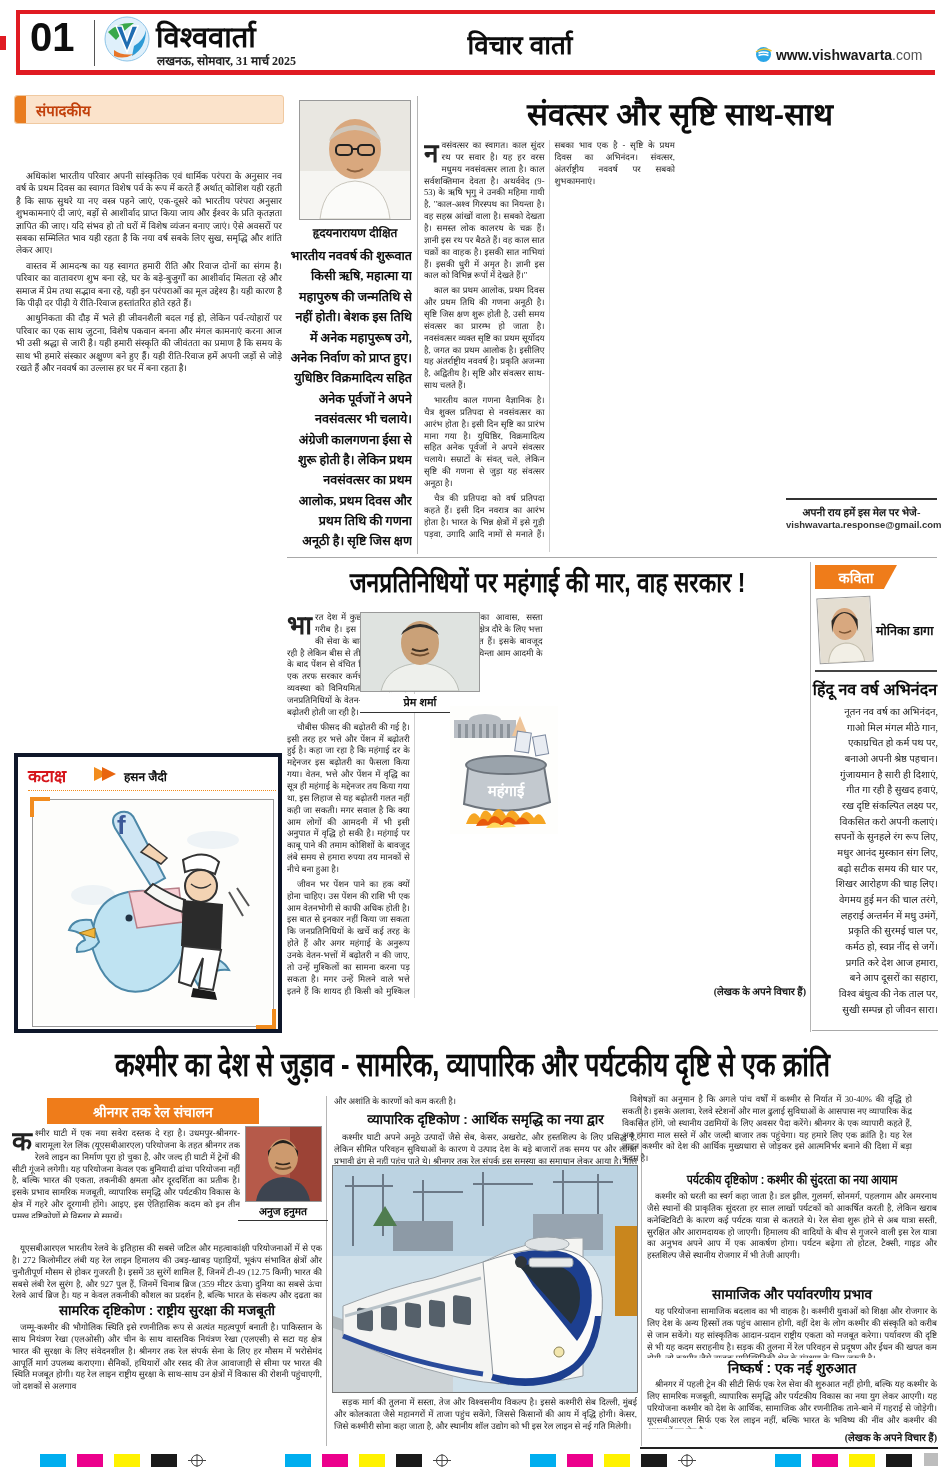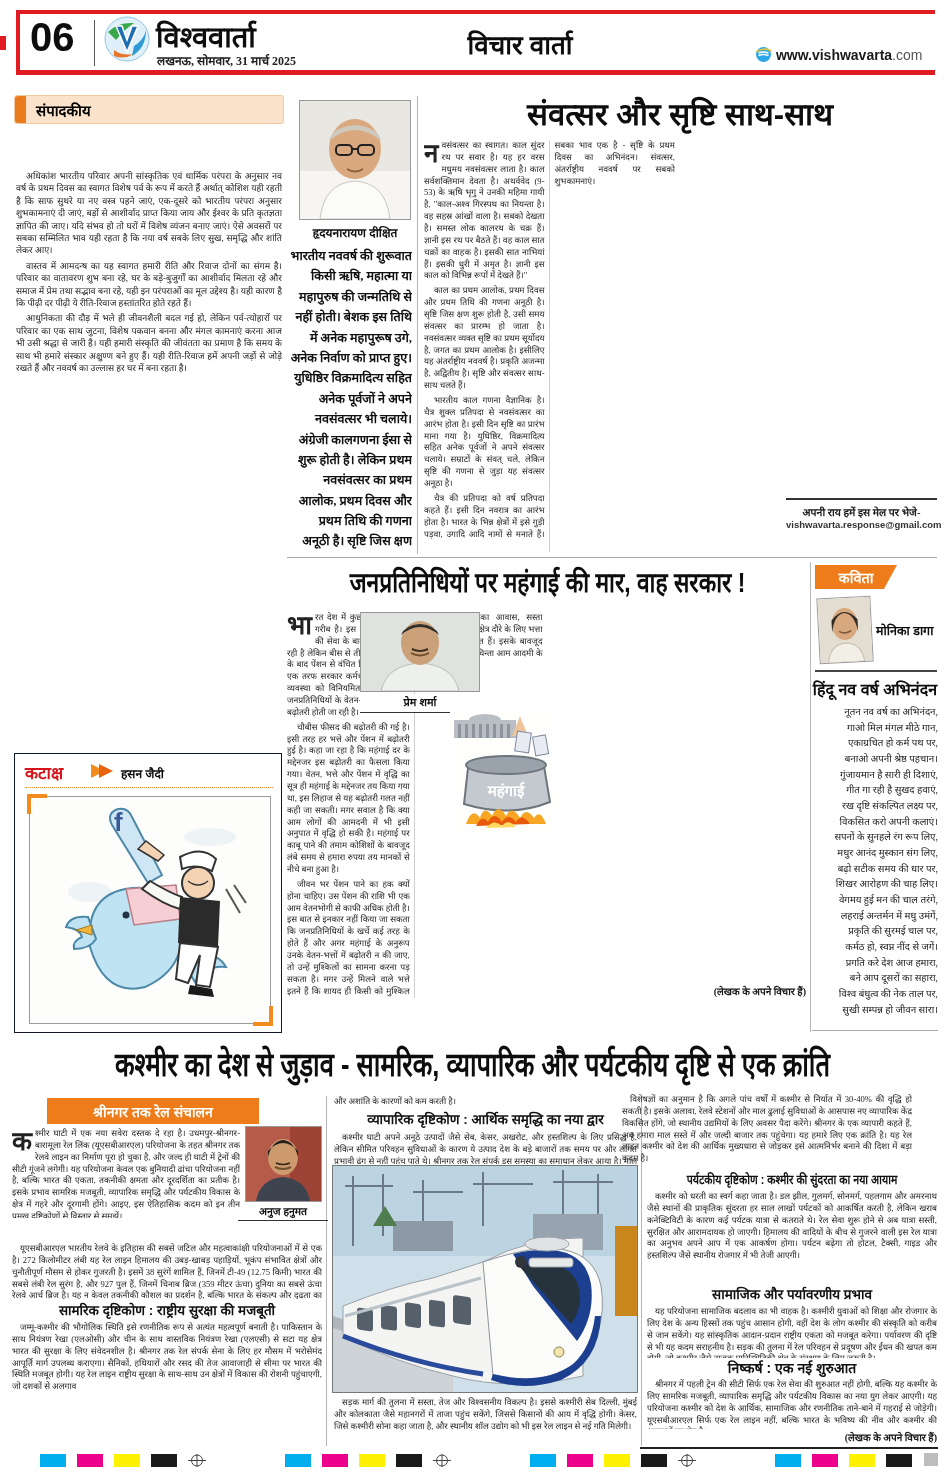--- a/index.html
+++ b/index.html
@@ -27,21 +27,21 @@
 </head>
 <body>
 
 <div id="page">
 
   <div class="abs" style="left:0;top:0;width:945px;height:88px;">
     <div class="abs" style="left:16px;top:10px;width:919px;height:4px;background:#e01b22;"></div>
     <div class="abs" style="left:16px;top:10px;width:4px;height:64px;background:#e01b22;"></div>
     <div class="abs" style="left:16px;top:70px;width:919px;height:5px;background:#e01b22;"></div>
     <div class="abs" style="left:0;top:36px;width:6px;height:14px;background:#e01b22;"></div>
-    <div class="abs hd" style="left:30px;top:15px;font-size:40px;">06</div>
+    <div class="abs hd" style="left:30px;top:15px;font-size:40px;">01</div>
     <div class="abs" style="left:94px;top:20px;width:1px;height:46px;background:#555;"></div>
     <div class="abs" style="left:104px;top:16px;width:46px;height:46px;">
       <svg width="46" height="46" viewBox="0 0 46 46">
         <circle cx="23" cy="23" r="22" fill="#dff0fb" stroke="#8fc5e8"></circle>
         <path d="M4 16 Q14 6 30 7 Q20 14 12 24 Z" fill="#39a84a"></path>
         <path d="M30 30 Q40 24 42 14 Q42 32 28 40 Z" fill="#2e9bd6"></path>
         <path d="M10 34 Q18 40 30 38 Q20 44 10 40 Z" fill="#e8762a"></path>
         <path d="M12 10 L23 36 L34 10 L28 10 L23 24 L18 10 Z" fill="#1f6db2" stroke="#fff" stroke-width="1.5"></path>
       </svg>
     </div>
@@ -55,29 +55,29 @@
           <path d="M3.5 9.5 Q8.5 7.5 13.5 9.5 M3.5 7 Q8.5 5 13.5 7" stroke="#fff" stroke-width="1.6" fill="none"></path>
           <path d="M1 6 Q9 0.5 16.5 5" stroke="#f3c530" stroke-width="1.5" fill="none"></path>
         </svg>
       </span>
       <b>www.vishwavarta</b><span style="color:#555;">.com</span>
     </div>
   </div>
 
   <div class="abs kicker-strip" style="left:14px;top:95px;width:268px;height:27px;">
     <div class="kicker-block"></div>
-    <span class="hd" style="font-size:15px;color:#000000;margin-left:10px;">संपादकीय</span>
+    <span class="hd" style="font-size:15px;color:#c2410c;margin-left:10px;">संपादकीय</span>
   </div>
   <div class="abs body-txt" style="left:16px;top:170px;width:266px;height:576px;font-size:9px;">
     <p>अधिकांश भारतीय परिवार अपनी सांस्कृतिक एवं धार्मिक परंपरा के अनुसार नव वर्ष के प्रथम दिवस का स्वागत विशेष पर्व के रूप में करते हैं अर्थात् कोशिश यही रहती है कि साफ सुथरे या नए वस्त्र पहने जाएं, एक-दूसरे को भारतीय परंपरा अनुसार शुभकामनाएं दी जाएं, बड़ों से आशीर्वाद प्राप्त किया जाय और ईश्वर के प्रति कृतज्ञता ज्ञापित की जाए। यदि संभव हो तो घरों में विशेष व्यंजन बनाए जाएं। ऐसे अवसरों पर सबका सम्मिलित भाव यही रहता है कि नया वर्ष सबके लिए सुख, समृद्धि और शांति लेकर आए।</p>
     <p>वास्तव में आमदन्ष का यह स्वागत हमारी रीति और रिवाज दोनों का संगम है। परिवार का वातावरण शुभ बना रहे, घर के बड़े-बुजुर्गों का आशीर्वाद मिलता रहे और समाज में प्रेम तथा सद्भाव बना रहे, यही इन परंपराओं का मूल उद्देश्य है। यही कारण है कि पीढ़ी दर पीढ़ी ये रीति-रिवाज हस्तांतरित होते रहते हैं।</p>
     <p>आधुनिकता की दौड़ में भले ही जीवनशैली बदल गई हो, लेकिन पर्व-त्योहारों पर परिवार का एक साथ जुटना, विशेष पकवान बनना और मंगल कामनाएं करना आज भी उसी श्रद्धा से जारी है। यही हमारी संस्कृति की जीवंतता का प्रमाण है कि समय के साथ भी हमारे संस्कार अक्षुण्ण बने हुए हैं। यही रीति-रिवाज हमें अपनी जड़ों से जोड़े रखते हैं और नववर्ष का उल्लास हर घर में बना रहता है।</p>
   </div>
 
-  <div class="abs" style="left:14px;top:753px;width:268px;height:280px;border:1px solid #0f172a;background:#fff;box-sizing:border-box;">
+  <div class="abs" style="left:14px;top:753px;width:268px;height:280px;border:4px solid #0f172a;background:#fff;box-sizing:border-box;">
     <div class="abs hd" style="left:10px;top:7px;font-size:17px;color:#d6151b;">कटाक्ष</div>
     <div class="abs" style="left:74px;top:9px;">
       <svg width="26" height="16" viewBox="0 0 26 16">
           <path d="M2 1 L16 8 L2 15 Z" fill="#f28c1e"></path>
           <path d="M10 1 L24 8 L10 15 Z" fill="#e8650f"></path>
         </svg>
     </div>
     <div class="abs hd" style="left:106px;top:11px;font-size:12px;">हसन जैदी</div>
     <div class="abs" style="left:10px;top:33px;width:248px;height:0;border-top:1.5px dotted #f28c1e;"></div>
     <div class="abs" style="left:14px;top:42px;width:240px;height:226px;border:1px solid #9a9a9a;">

